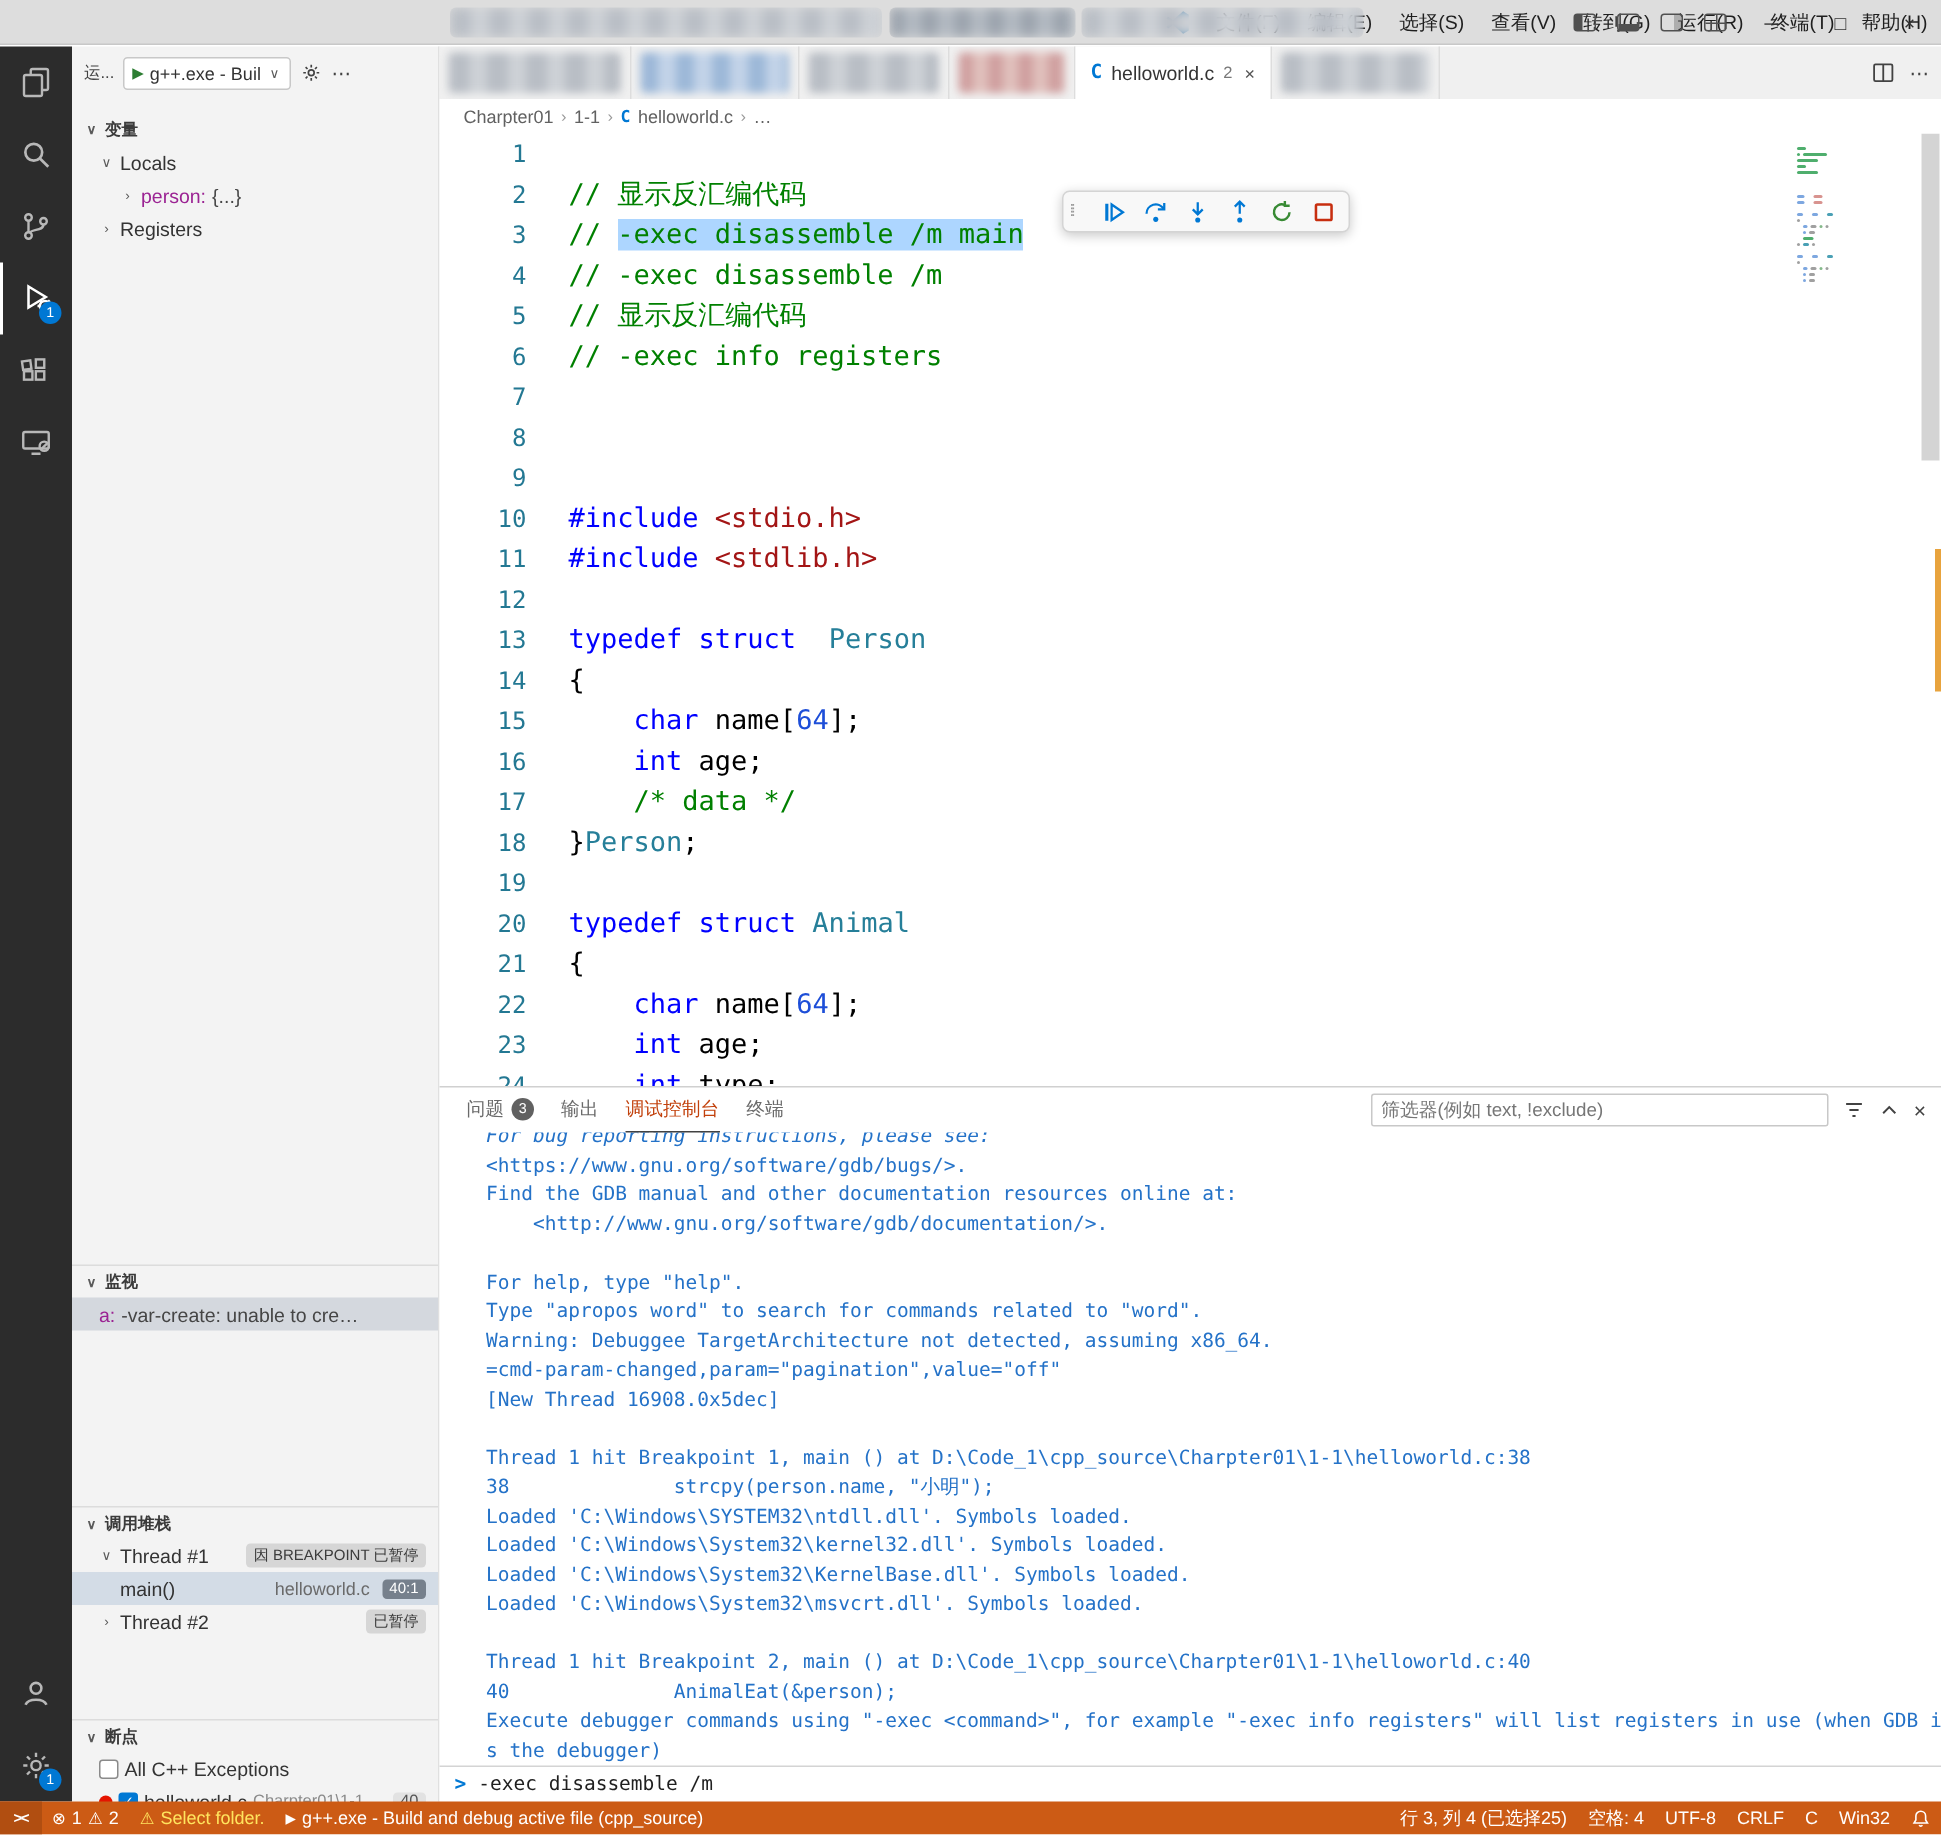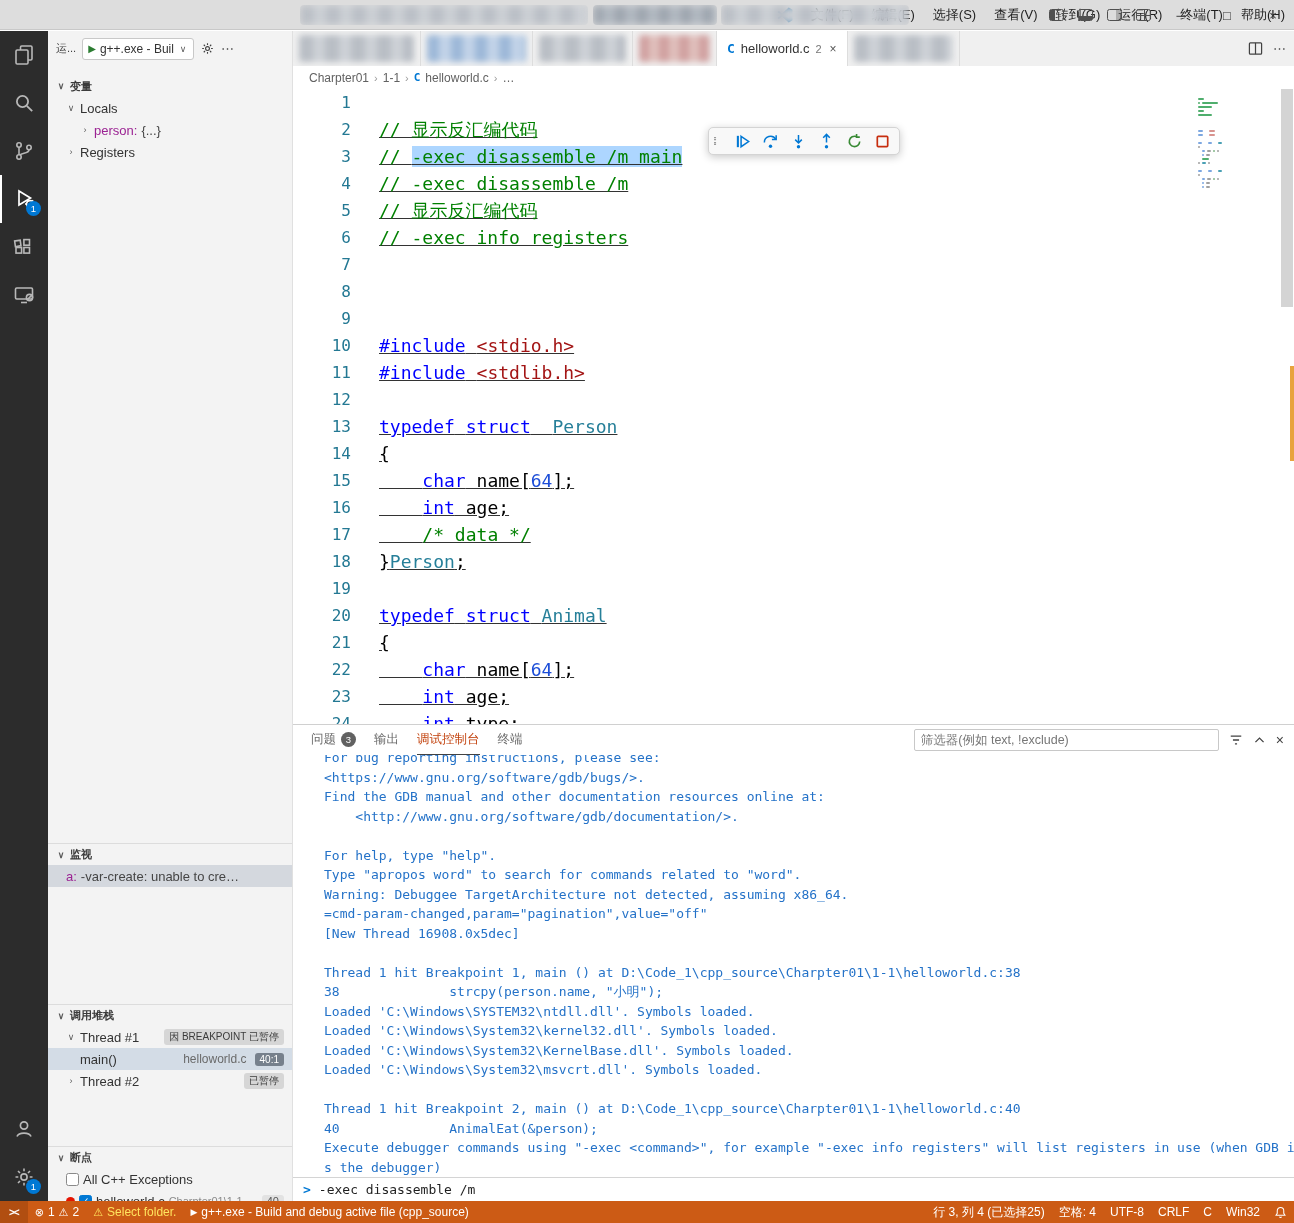--- a/index.html
+++ b/index.html
@@ -69,21 +69,21 @@
   .tab-suffix { font-size:11px; color:#777; }
   .tab-close { color:#555; font-size:12px; margin-left:2px; }
   .tabbar-actions { position:absolute; right:8px; top:0; height:35px; display:flex; align-items:center; gap:10px; color:#424242; }
 
   .breadcrumb { height:23px; display:flex; align-items:center; gap:5px; padding:0 16px; font-size:12px; color:#616161; background:#fff; flex:none; }
   .bc-sep { color:#9a9a9a; font-size:11px; }
 
   .code-wrap { height:635px; position:relative; overflow:hidden; background:#fff; flex:none; }
   .code-line { display:flex; height:27px; line-height:27px; font-family:"DejaVu Sans Mono",monospace; font-size:18px; white-space:pre; }
   .ln { width:58px; text-align:right; color:#237893; font-size:16px; flex:none; padding-right:0; }
-  .lc { padding-left:28px;text-decoration:underline; }
+  .lc { padding-left:28px; }
   .tok-c { color:#008000; } .tok-k { color:#0000ff; } .tok-t { color:#267f99; }
   .tok-n { color:#1d4ed8; } .tok-s { color:#a31515; } .tok-p { color:#000000; }
   .tok-sel { background:#add6ff; }
 
   .debug-toolbar { position:absolute; top:38px; left:415px; height:28px; background:#f8f8f8; border:1px solid #d4d4d4; border-radius:5px; box-shadow:0 2px 8px rgba(0,0,0,.22); display:flex; align-items:center; padding:0 4px; gap:2px; z-index:30; }
   .dt-btn { width:26px; height:24px; display:flex; align-items:center; justify-content:center; border-radius:4px; }
   .dt-grip { color:#9a9a9a; font-size:11px; letter-spacing:-2px; width:14px; cursor:grab; }
 
   .minimap { position:absolute; top:5px; right:16px; width:80px; z-index:5; }
   .mm-line { height:2px; margin-bottom:2px; display:flex; gap:2px; }
@@ -96,21 +96,21 @@
   .panel-bar { height:30px; display:flex; align-items:center; padding-left:18px; position:relative; flex:none; }
   .panel-tab { display:flex; align-items:center; gap:5px; margin-right:18px; height:30px; font-size:12.5px; color:#6a6a6a; border-bottom:1.5px solid transparent; cursor:pointer; }
   .panel-tab.active { color:#c2410c; border-bottom-color:#424242; }
   .tab-badge { background:#616161; color:#fff; border-radius:8px; min-width:15px; height:15px; font-size:9.5px; display:flex; align-items:center; justify-content:center; padding:0 3px; }
   .panel-bar-right { position:absolute; right:10px; display:flex; align-items:center; gap:10px; }
   .filter-input { width:305px; height:22px; border:1px solid #c8c8c8; border-radius:2px; font-size:12.5px; padding:0 6px; color:#333; font-family:"Liberation Sans",sans-serif; }
   .filter-input::placeholder { color:#767676; }
   .pb-ico { color:#424242; display:flex; align-items:center; }
 
   .console-output { flex:1; overflow:hidden; padding-left:31px; font-family:"DejaVu Sans Mono",monospace; font-size:13px; line-height:19.5px; color:#2472c8; white-space:pre; }
-  .console-output > div:first-child { margin-top:-7px; }
+  .console-output > div:first-child { margin-top:-7px;font-style:italic; }
   .console-input-row { height:24px; border-top:1px solid #d4d4d4; display:flex; align-items:center; padding-left:10px; gap:8px; flex:none; }
   .prompt { color:#0078d4; font-weight:700; font-family:"DejaVu Sans Mono",monospace; font-size:13px; }
   .console-input { border:none; outline:none; flex:1; font-family:"DejaVu Sans Mono",monospace; font-size:13px; color:#1f1f1f; background:transparent; }
 
   
   .statusbar { position:absolute; left:0; right:0; bottom:0; height:22px; background:#cc5b15; color:#fff; display:flex; align-items:center; font-size:12px; z-index:60; }
   .sb-item { display:flex; align-items:center; gap:4px; padding:0 7px; height:22px; white-space:nowrap; }
   .sb-item.remote { background:#b14e11; font-weight:700; font-size:10px; letter-spacing:-1px; padding:0 9px; }
   .sb-item.warn-folder { color:#ffe45e; }
   .sb-right { margin-left:auto; display:flex; align-items:center; }

